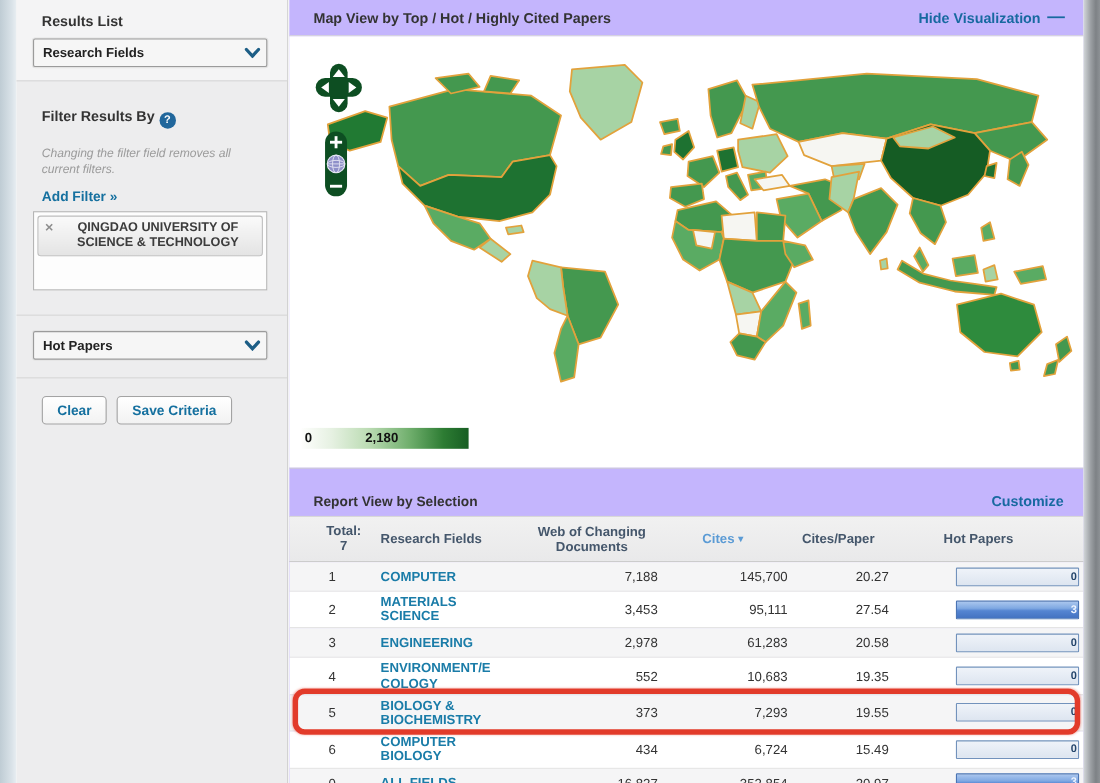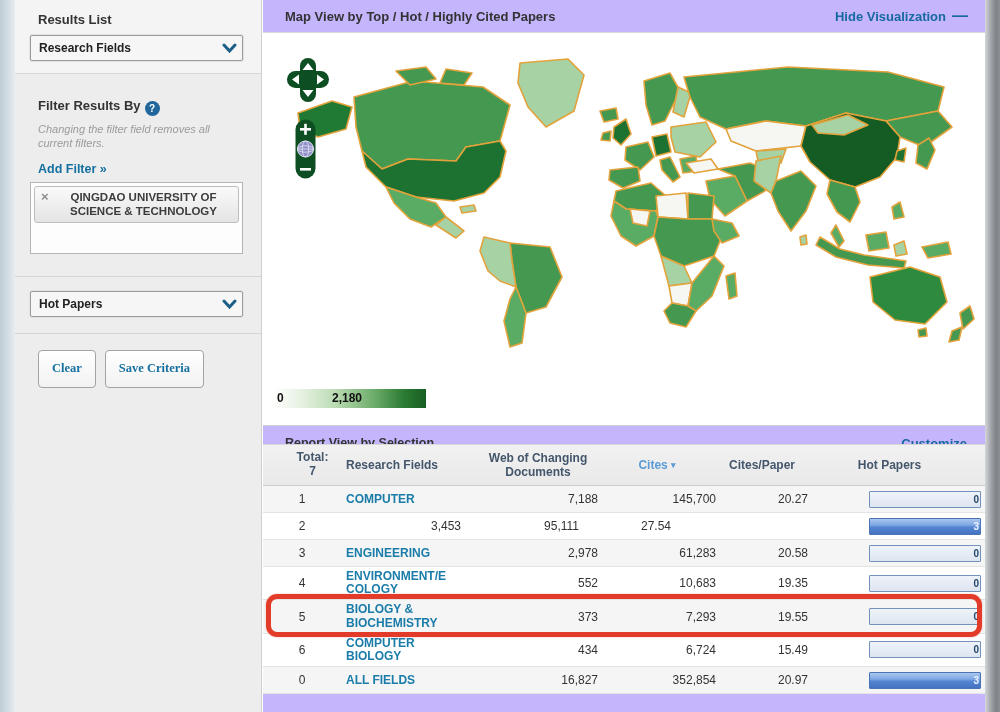--- a/index.html
+++ b/index.html
@@ -32,23 +32,23 @@
   .help { display:inline-flex; width:15px; height:15px; border-radius:50%; background:#21679c;
     color:#fff; font-size:10px; font-weight:bold; align-items:center; justify-content:center;
     vertical-align:-2px; margin-left:4px; cursor:pointer; }
   .filter-box { margin-left:15px; width:213px; height:72px; background:#fdfdfd;
     border:1px solid #b5b5b5; padding:3px; }
   .filter-tag { position:relative; background:linear-gradient(180deg,#fafafa,#e4e4e4);
     border:1px solid #bdbdbd; border-radius:3px; padding:3px 6px 4px 20px;
     font-size:11.5px; font-weight:bold; color:#3c3c3c; text-align:center; line-height:1.25; cursor:pointer; }
   .tag-x { position:absolute; left:6px; top:2px; color:#8d8d8d; font-size:13px; font-weight:bold; cursor:pointer; }
   .btn-row { display:flex; gap:9px; margin:16px 0 0 23px; }
-  .btn { height:38px; padding:0 13px; background:linear-gradient(180deg,#ffffff,#f2f2f2);
+  .btn { height:26px; padding:0 13px; background:linear-gradient(180deg,#ffffff,#f2f2f2);
     border:1px solid #a3a3a3; border-radius:4px; font-size:12.5px; font-weight:bold;
-    color:#15709f; cursor:pointer; font-family:Liberation Serif, serif; }
+    color:#15709f; cursor:pointer; font-family:Liberation Sans, sans-serif; }
 
   
   .main { position:absolute; left:263px; top:0; width:722px; height:712px; background:#c4b5fd;
     display:flex; flex-direction:column; }
   .map-header { height:33px; border-bottom:1px solid #d9d9d9; display:flex; align-items:center;
     padding:0 18px 0 22px; flex:0 0 auto; }
   .map-title { font-size:13px; font-weight:bold; color:#333; flex:1; }
   .hide-link { font-size:13px; font-weight:bold; color:#1769a0; cursor:pointer; }
   .hide-dash { font-weight:bold; color:#1769a0; margin-left:6px; letter-spacing:-1px; }
 
@@ -56,21 +56,21 @@
   .world-map { position:absolute; left:25px; top:22px; }
 
   .pan-ctl { position:absolute; left:23px; top:24px; cursor:pointer; }
   .zoom-ctl { position:absolute; left:32px; top:86px; cursor:pointer; }
 
   .legend { position:absolute; left:11px; top:356px; width:152px; height:19px;
     background:linear-gradient(90deg,#fefefd 0%,#e6f1e2 18%,#bcdcb4 40%,#6fae6c 65%,#2d7c33 85%,#175e23 100%); }
   .legend-min { position:absolute; left:3px; top:2px; font-size:12px; color:#111; font-weight:bold; }
   .legend-max { position:absolute; left:58px; top:2px; font-size:12px; color:#111; font-weight:bold; }
 
-  .report-bar { height:19px; border-top:1px solid #cfcfcf; display:flex; align-items:center;
+  .report-bar { height:44px; border-top:1px solid #cfcfcf; display:flex; align-items:center;
     padding:16px 18px 0 22px; flex:0 0 auto; }
   .report-title { font-size:12.5px; font-weight:bold; color:#333; flex:1; }
   .customize { font-size:13px; font-weight:bold; color:#1769a0; cursor:pointer; }
 
   
   .thead { height:42px; background:linear-gradient(180deg,#f1f1f1,#e9e9ea); border-top:1px solid #d8d8d8;
     border-bottom:1px solid #cccccc; display:flex; align-items:center; flex:0 0 auto;
     font-size:12px; font-weight:bold; color:#44566b; }
   .tbody { flex:1 1 auto; overflow:hidden; }
   .trow { position:relative; display:flex; align-items:center; min-height:27px; padding:3px 0;
@@ -118,21 +118,21 @@
         <span class="dd-chev">
           <svg width="15" height="10">
               <polyline points="2,2 7.5,8 13,2" stroke="#1d5e86" stroke-width="3" fill="none" stroke-linecap="round"></polyline>
             </svg>
         </span>
       </div>
     </div>
     <div class="sb-divider"></div>
 
     <div class="sb-sec" style="padding-top:20px;">
-      <div class="sb-h" style="margin-bottom:6px;">
+      <div class="sb-h" style="margin-bottom:16px;">
         <span>Filter Results By</span><span class="help">?</span>
       </div>
       <div class="note">Changing the filter field removes all current filters.</div>
       <a class="add-filter">Add Filter »</a>
       <div class="filter-box">
         <div class="filter-tag">
           <span class="tag-x">×</span>
           <span>QINGDAO UNIVERSITY OF SCIENCE &amp; TECHNOLOGY</span>
         </div>
       </div>
@@ -293,20 +293,21 @@
     <div class="c-cpp">20.27</div>
     <div class="c-hot">
       <div class="hotbar">
               <span class="hotval">0</span>
             </div>
     </div>
   </div>
 
   <div class="trow">
     <div class="c-rank">2</div>
+    <div class="c-field"><a class="field-link">MATERIALS SCIENCE</a></div>
     <div class="c-docs">3,453</div>
     <div class="c-cites">95,111</div>
     <div class="c-cpp">27.54</div>
     <div class="c-hot">
       <div class="hotbar filled">
               <span class="hotval">3</span>
             </div>
     </div>
   </div>
 

